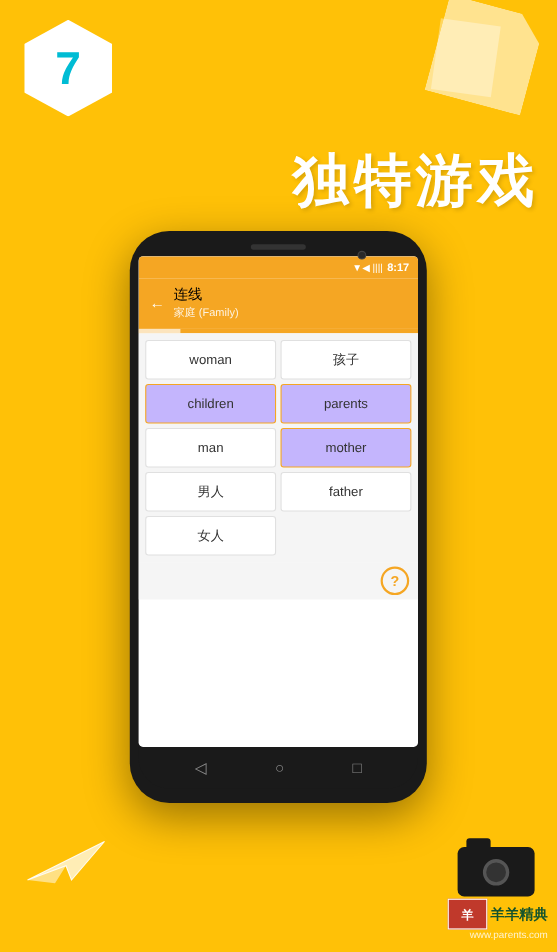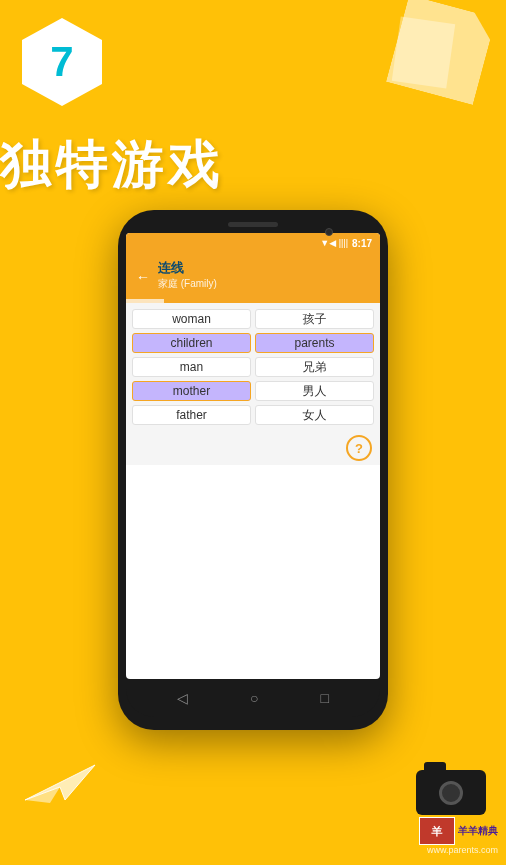--- a/index.html
+++ b/index.html
@@ -35,21 +35,21 @@
       color: #00BCD4;
       line-height: 1;
     }
 
     
     .main-title {
       position: absolute;
       top: 130px;
       left: 0;
       right: 16px;
-      text-align: left;
+      text-align: right;
       font-size: 52px;
       font-weight: bold;
       color: #fff;
       letter-spacing: 4px;
       text-shadow: 2px 2px 4px rgba(0,0,0,0.15);
     }
 
     
     .phone-container {
       position: absolute;
@@ -125,23 +125,23 @@
     .back-arrow {
       color: #fff;
       font-size: 14px;
       cursor: pointer;
     }
     .app-header-text {
       display: flex;
       flex-direction: column;
     }
     .app-title-text {
-      color: #0c4a6e;
+      color: #000000;
       font-size: 13px;
-      font-weight: bold;
+      font-weight: normal;
     }
     .app-subtitle-text {
       color: rgba(255,255,255,0.85);
       font-size: 10px;
     }
     
     .progress-bar-container {
       background: #F5A623;
       height: 4px;
     }
@@ -160,21 +160,21 @@
       background: #f5f5f5;
       flex: 1;
     }
     .word-cell {
       background: #fff;
       border: 1px solid #e0e0e0;
       border-radius: 3px;
       display: flex;
       align-items: center;
       justify-content: center;
-      height: 20px;
+      height: 36px;
       font-size: 12px;
       color: #333;
       cursor: pointer;
     }
     .word-cell.highlighted {
       background: #c4b5fd;
       border-color: #F5A623;
     }
     
     .help-button-area {
@@ -274,22 +274,22 @@
       height: 28px;
       display: flex;
       align-items: center;
       justify-content: center;
       color: #fff;
       font-size: 11px;
       font-weight: bold;
       border: 1px solid #fff;
     }
     .watermark-text-cn {
-      color: #4c1d95;
-      font-size: 10px;
+      color: #14532d;
+      font-size: 13px;
       font-weight: bold;
     }
     .watermark-url {
       color: rgba(255,255,255,0.8);
       font-size: 9px;
     }
 
     
     .deco-paper-1 {
       position: absolute;
@@ -352,21 +352,20 @@
       <div class="word-grid">
 
         <div class="word-cell">woman</div>
         <div class="word-cell">孩子</div>
 
         <div class="word-cell highlighted">children</div>
 
         <div class="word-cell highlighted">parents</div>
 
         <div class="word-cell">man</div>
-        <div class="word-cell">兄弟</div>
 
         <div class="word-cell highlighted">mother</div>
         <div class="word-cell">男人</div>
 
         <div class="word-cell">father</div>
         <div class="word-cell">女人</div>
       </div>
 
       <div class="help-button-area">
         <div class="help-circle">

